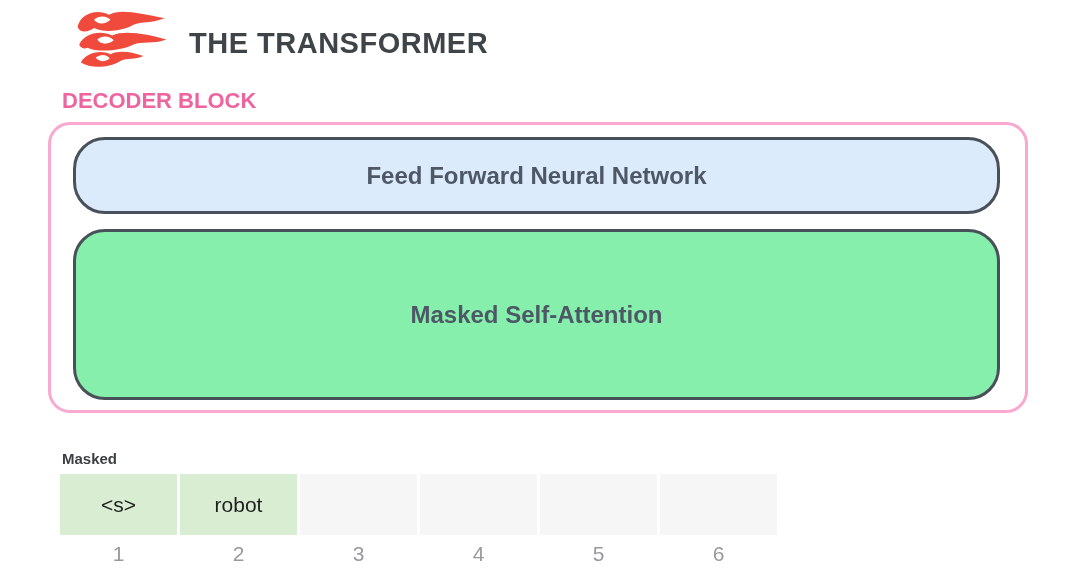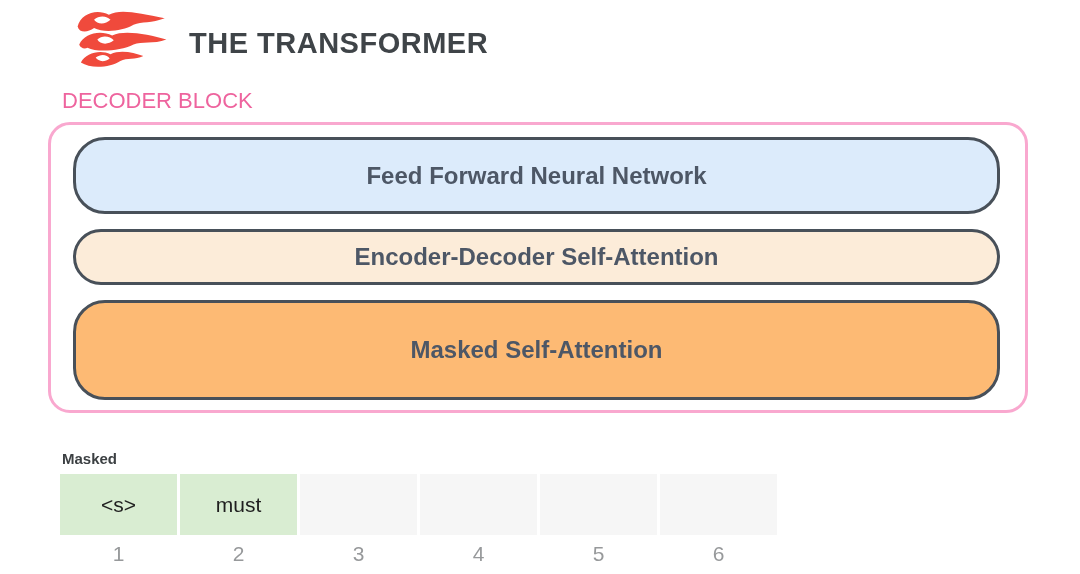--- a/index.html
+++ b/index.html
@@ -33,21 +33,21 @@
     letter-spacing: 0.5px;
     color: #3f4448;
   }
 
   
   .decoder-label {
     position: absolute;
     left: 62px;
     top: 88px;
     font-size: 22px;
-    font-weight: 400;
+    font-weight: 700;
     color: #ee649e;
   }
 
   
   .decoder-container {
     position: absolute;
     left: 48px;
     top: 122px;
     width: 980px;
     height: 291px;
@@ -66,21 +66,21 @@
     border-radius: 32px;
     display: flex;
     align-items: center;
     justify-content: center;
     font-size: 24px;
     font-weight: 700;
     color: #4d5766;
   }
   .layer--blue  { background: #dcebfb; height: 77px; }
   .layer--peach-sm { background: #fcecd9; height: 56px; }
-  .layer--peach-lg { background: #fdba74; height: 106px; flex: 1; }
+  .layer--peach-lg { background: #86efac; height: 106px; flex: 1; }
 
   
   .input-label {
     position: absolute;
     left: 62px;
     top: 450px;
     font-size: 15px;
     font-weight: 700;
     color: #3c4043;
   }
@@ -137,29 +137,28 @@
                C46,76 22,78 10,70 Z
                M28,64 C34,59 42,60 45,65 C39,70 31,69 28,64 Z"></path>
     </g>
   </svg>
   <div class="app-title">THE TRANSFORMER</div>
 
   <div class="decoder-label">DECODER BLOCK</div>
 
   <div class="decoder-container">
     <div class="layer layer--blue">Feed Forward Neural Network</div>
-    <div class="layer layer--peach-sm">Encoder-Decoder Self-Attention</div>
     <div class="layer layer--peach-lg">Masked Self-Attention</div>
   </div>
 
   <div class="input-label">Masked</div>
 
   <div class="token-row">
     <div class="token-cell token-cell--filled">&lt;s&gt;</div>
-    <div class="token-cell token-cell--filled">must</div>
+    <div class="token-cell token-cell--filled">robot</div>
     <div class="token-cell token-cell--empty"></div>
     <div class="token-cell token-cell--empty"></div>
     <div class="token-cell token-cell--empty"></div>
     <div class="token-cell token-cell--empty"></div>
   </div>
 
   <div class="position-row">
     <div class="position-cell">1</div>
     <div class="position-cell">2</div>
     <div class="position-cell">3</div>

